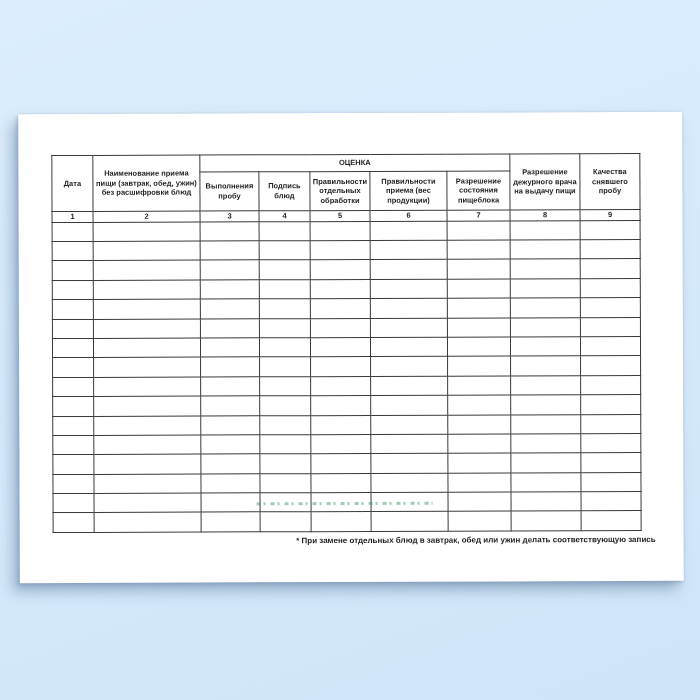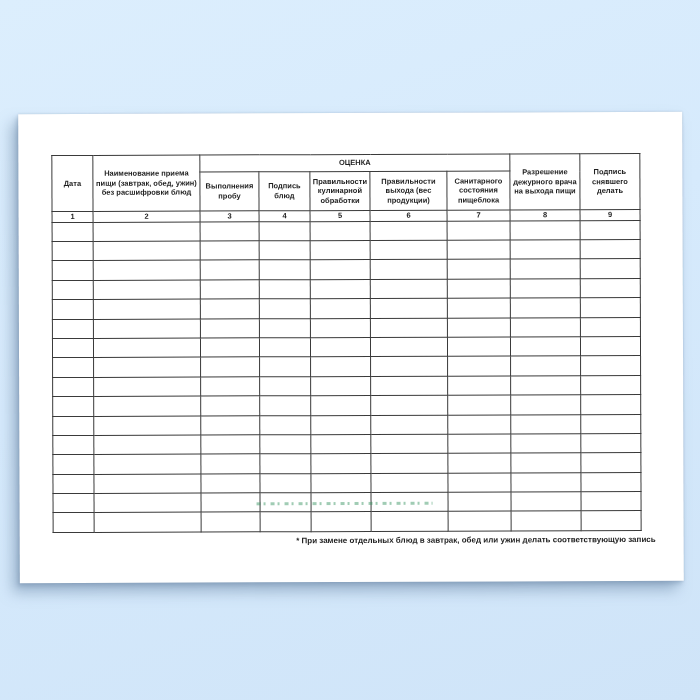--- a/index.html
+++ b/index.html
@@ -84,29 +84,29 @@
       <col style="width:77px">
       <col style="width:63px">
       <col style="width:70px">
       <col style="width:60px">
     </colgroup>
     <thead>
       <tr class="hdr-group">
         <td rowspan="2">Дата</td>
         <td rowspan="2">Наименование приема пищи (завтрак, обед, ужин) без расшифровки блюд</td>
         <td colspan="5">ОЦЕНКА</td>
-        <td rowspan="2">Разрешение дежурного врача на выхода пищи</td>
-        <td rowspan="2">Подпись снявшего делать</td>
+        <td rowspan="2">Разрешение дежурного врача на выдачу пищи</td>
+        <td rowspan="2">Качества снявшего пробу</td>
       </tr>
       <tr class="hdr-sub">
         <td>Выполнения пробу</td>
         <td>Подпись блюд</td>
-        <td>Правильности кулинарной обработки</td>
-        <td>Правильности выхода (вес продукции)</td>
-        <td>Санитарного состояния пищеблока</td>
+        <td>Правильности отдельных обработки</td>
+        <td>Правильности приема (вес продукции)</td>
+        <td>Разрешение состояния пищеблока</td>
       </tr>
       <tr class="hdr-num">
         <td>1</td>
         <td>2</td>
         <td>3</td>
         <td>4</td>
         <td>5</td>
         <td>6</td>
         <td>7</td>
         <td>8</td>

